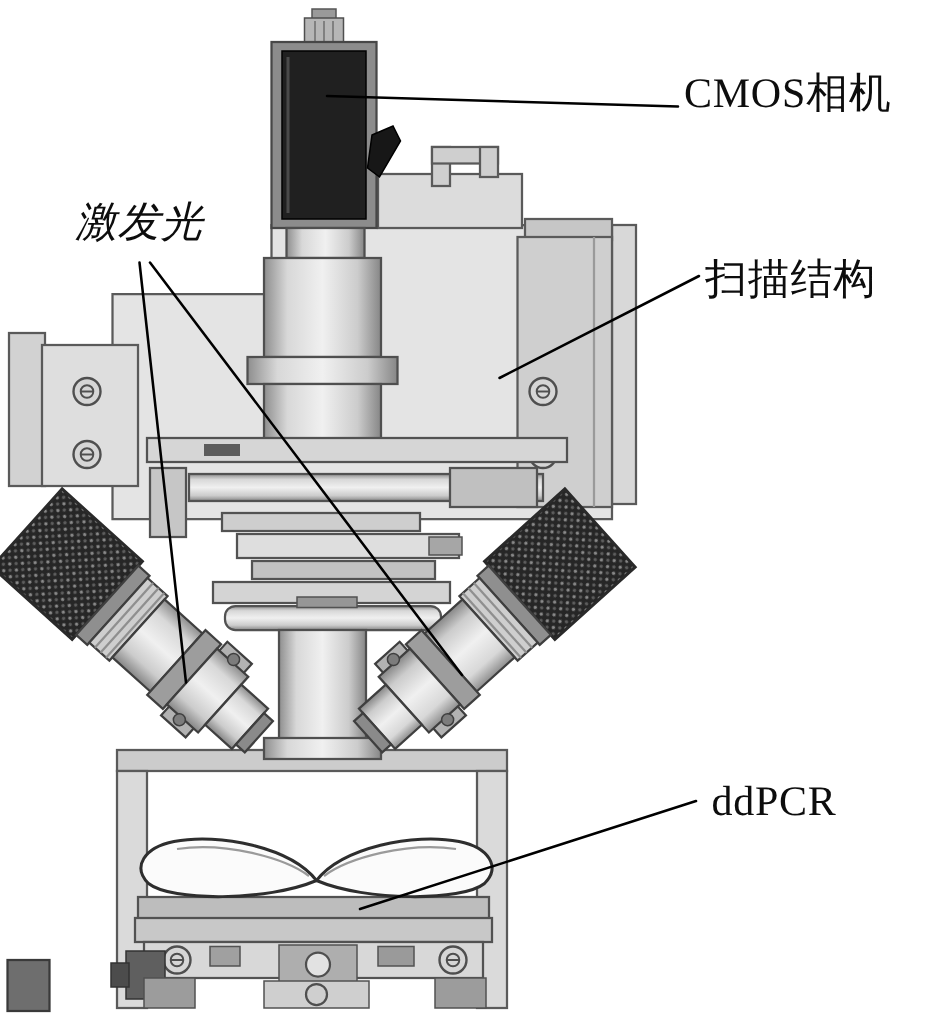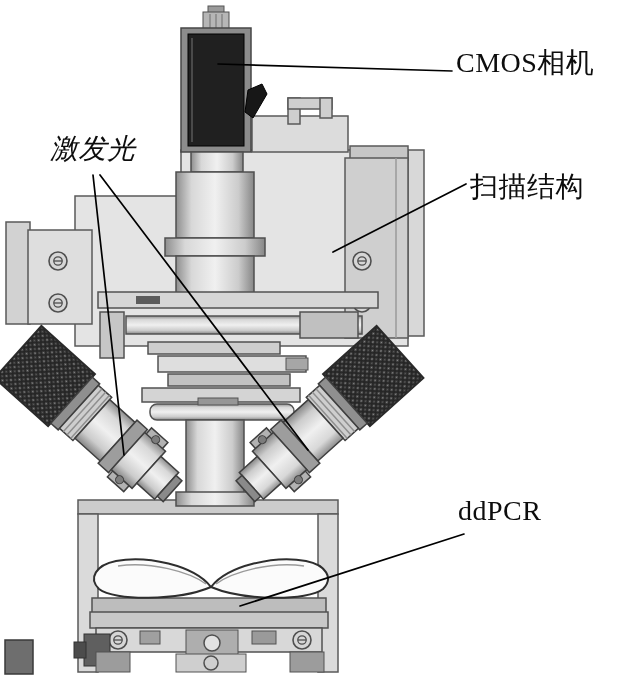--- a/index.html
+++ b/index.html
@@ -5,21 +5,21 @@
   html,body{margin:0;padding:0;background:#ffffff;}
   .figure{
     position:relative;width:618px;height:677px;background:#ffffff;overflow:hidden;
     font-family:"Liberation Serif","DejaVu Serif",serif;
   }
   .drawing{position:absolute;left:0;top:0;}
   .label{
     position:absolute;color:#0d0d0d;font-size:28px;line-height:1.1;
     white-space:nowrap;letter-spacing:0.5px;
   }
-  .label-ddpcr{width:116px;text-align:left;}
+  .label-ddpcr{width:116px;text-align:center;margin-top:24px;}
 </style>
 </head>
 <body>
 
 <div class="figure">
 
   <svg class="drawing" width="618" height="677" viewBox="0 0 618 677" xmlns="http://www.w3.org/2000/svg">
     <defs>
       <linearGradient id="cylH" x1="0" y1="0" x2="1" y2="0">
         <stop offset="0" stop-color="#8e8e8e"></stop>

